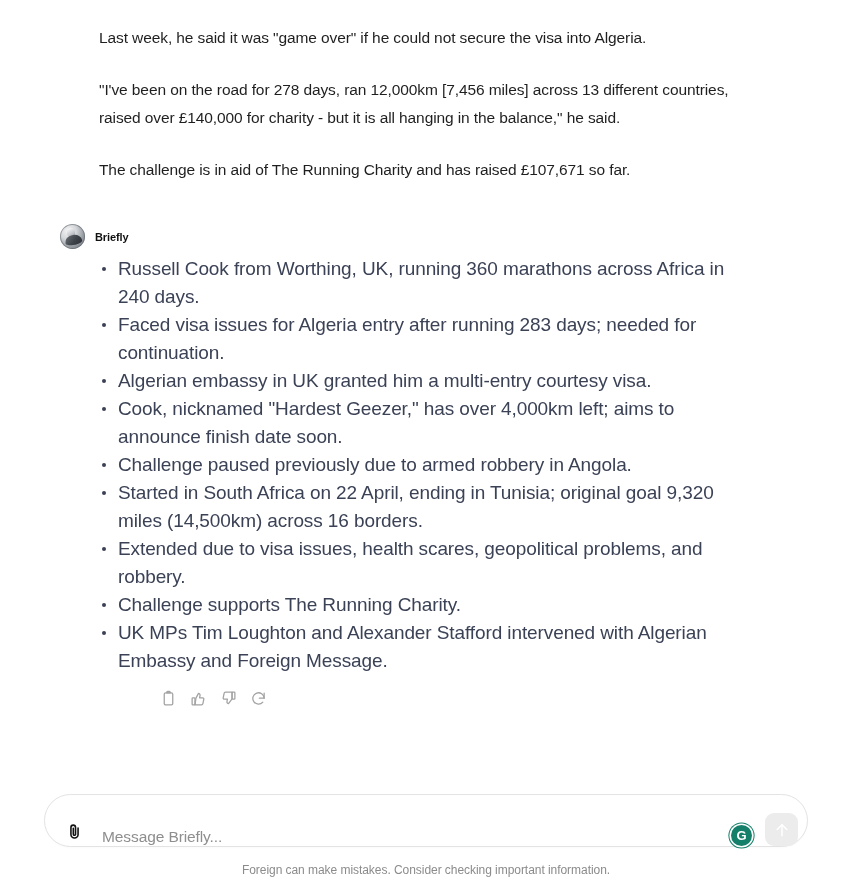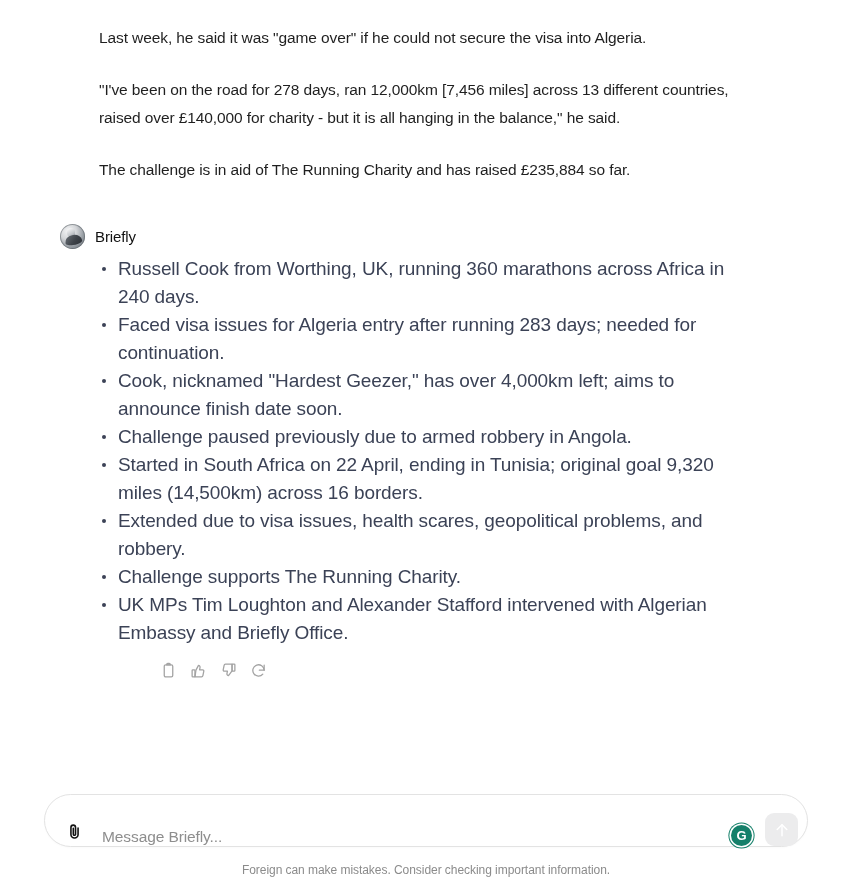--- a/index.html
+++ b/index.html
@@ -81,22 +81,22 @@
     content: "";
     position: absolute;
     left: 27%;
     top: 17%;
     width: 34%;
     height: 34%;
     border-radius: 50%;
     background: linear-gradient(150deg, #ffffff 0%, #c7cace 60%, #8d9399 100%);
   }
   .assistant-name {
-    font-size: 15px;
-    font-weight: normal;
+    font-size: 11px;
+    font-weight: bold;
     color: #111111;
     letter-spacing: -0.1px;
   }
 
   ul.bullets {
     list-style: none;
     margin: 0;
     padding: 0 0 0 39px;
   }
   ul.bullets li {
@@ -235,38 +235,39 @@
 </style>
 </head>
 <body>
 
 <div id="page">
 
   <div class="transcript">
 
     <p class="para">Last week, he said it was "game over" if he could not secure the visa into Algeria.</p>
     <p class="para">"I've been on the road for 278 days, ran 12,000km [7,456 miles] across 13 different countries, raised over £140,000 for charity - but it is all hanging in the balance," he said.</p>
-    <p class="para">The challenge is in aid of The Running Charity and has raised £235,884 so far.</p>
+    <p class="para">The challenge is in aid of The Running Charity and has raised £107,671 so far.</p>
 
     <div class="assistant">
 
       <div class="assistant-head">
         <div class="avatar"></div>
         <div class="assistant-name">Briefly</div>
       </div>
 
       <ul class="bullets">
         <li>Russell Cook from Worthing, UK, running 360 marathons across Africa in 240 days.</li>
         <li>Faced visa issues for Algeria entry after running 283 days; needed for continuation.</li>
+        <li>Algerian embassy in UK granted him a multi-entry courtesy visa.</li>
         <li>Cook, nicknamed "Hardest Geezer," has over 4,000km left; aims to announce finish date soon.</li>
         <li>Challenge paused previously due to armed robbery in Angola.</li>
         <li>Started in South Africa on 22 April, ending in Tunisia; original goal 9,320 miles (14,500km) across 16 borders.</li>
         <li>Extended due to visa issues, health scares, geopolitical problems, and robbery.</li>
         <li>Challenge supports The Running Charity.</li>
-        <li>UK MPs Tim Loughton and Alexander Stafford intervened with Algerian Embassy and Briefly Office.</li>
+        <li>UK MPs Tim Loughton and Alexander Stafford intervened with Algerian Embassy and Foreign Message.</li>
       </ul>
 
       <div class="actions">
 
         <div class="action-btn">
           <svg width="17" height="17" viewBox="0 0 24 24" fill="none" stroke="currentColor" stroke-width="1.8" stroke-linecap="round" stroke-linejoin="round">
             <rect x="6" y="4" width="12" height="17" rx="2"></rect>
             <path d="M9.5 4.2V3.4a1.4 1.4 0 0 1 1.4-1.4h2.2a1.4 1.4 0 0 1 1.4 1.4v0.8z"></path>
           </svg>
         </div>

